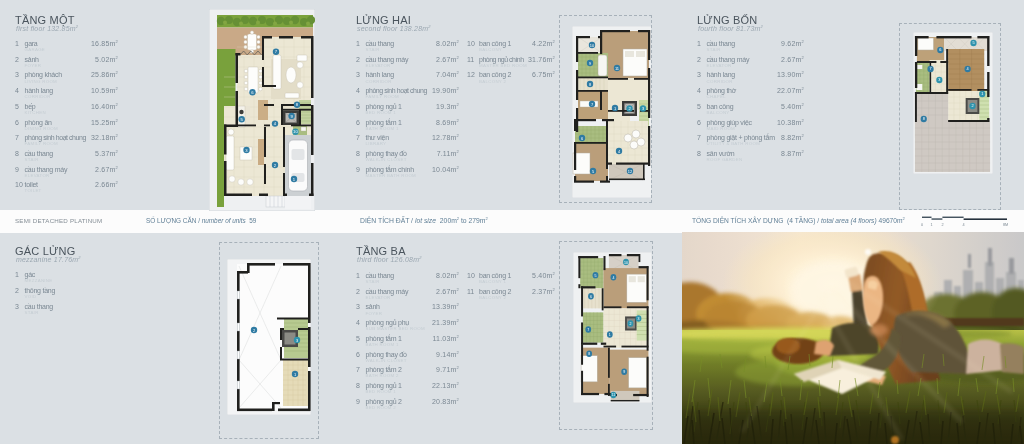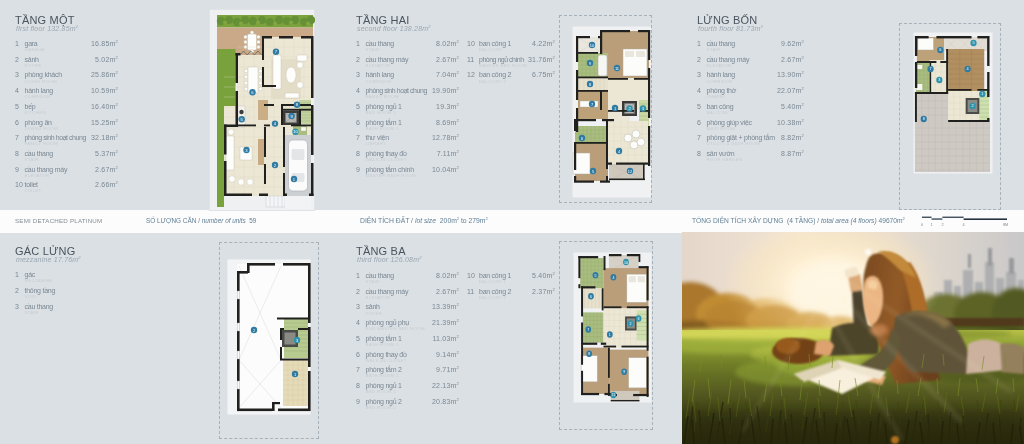--- a/index.html
+++ b/index.html
@@ -92,21 +92,21 @@
       <span class="val">2.67m<sup>2</sup></span>
     </div>
   <div class="it" style="top:141.3px;">
       <span class="num">10</span>
       <span class="nm">toilet</span>
       <span class="sub">TOILET</span>
       <span class="val">2.66m<sup>2</sup></span>
     </div>
 </div>
 
-<div class="abs title" style="left:356px;top:14px;">TẦNG HAI</div>
+<div class="abs title" style="left:356px;top:14px;">LỬNG HAI</div>
 
 <div class="abs subtitle" style="left:357px;top:25px;">second floor 138.28m<sup>2</sup></div>
 
 <div class="legend" style="left:356px;top:40px;width:103px;height:150px;">
   <div class="it" style="top:0px;">
       <span class="num">1</span>
       <span class="nm">cầu thang</span>
       <span class="sub">STAIR</span>
       <span class="val">8.02m<sup>2</sup></span>
     </div>

